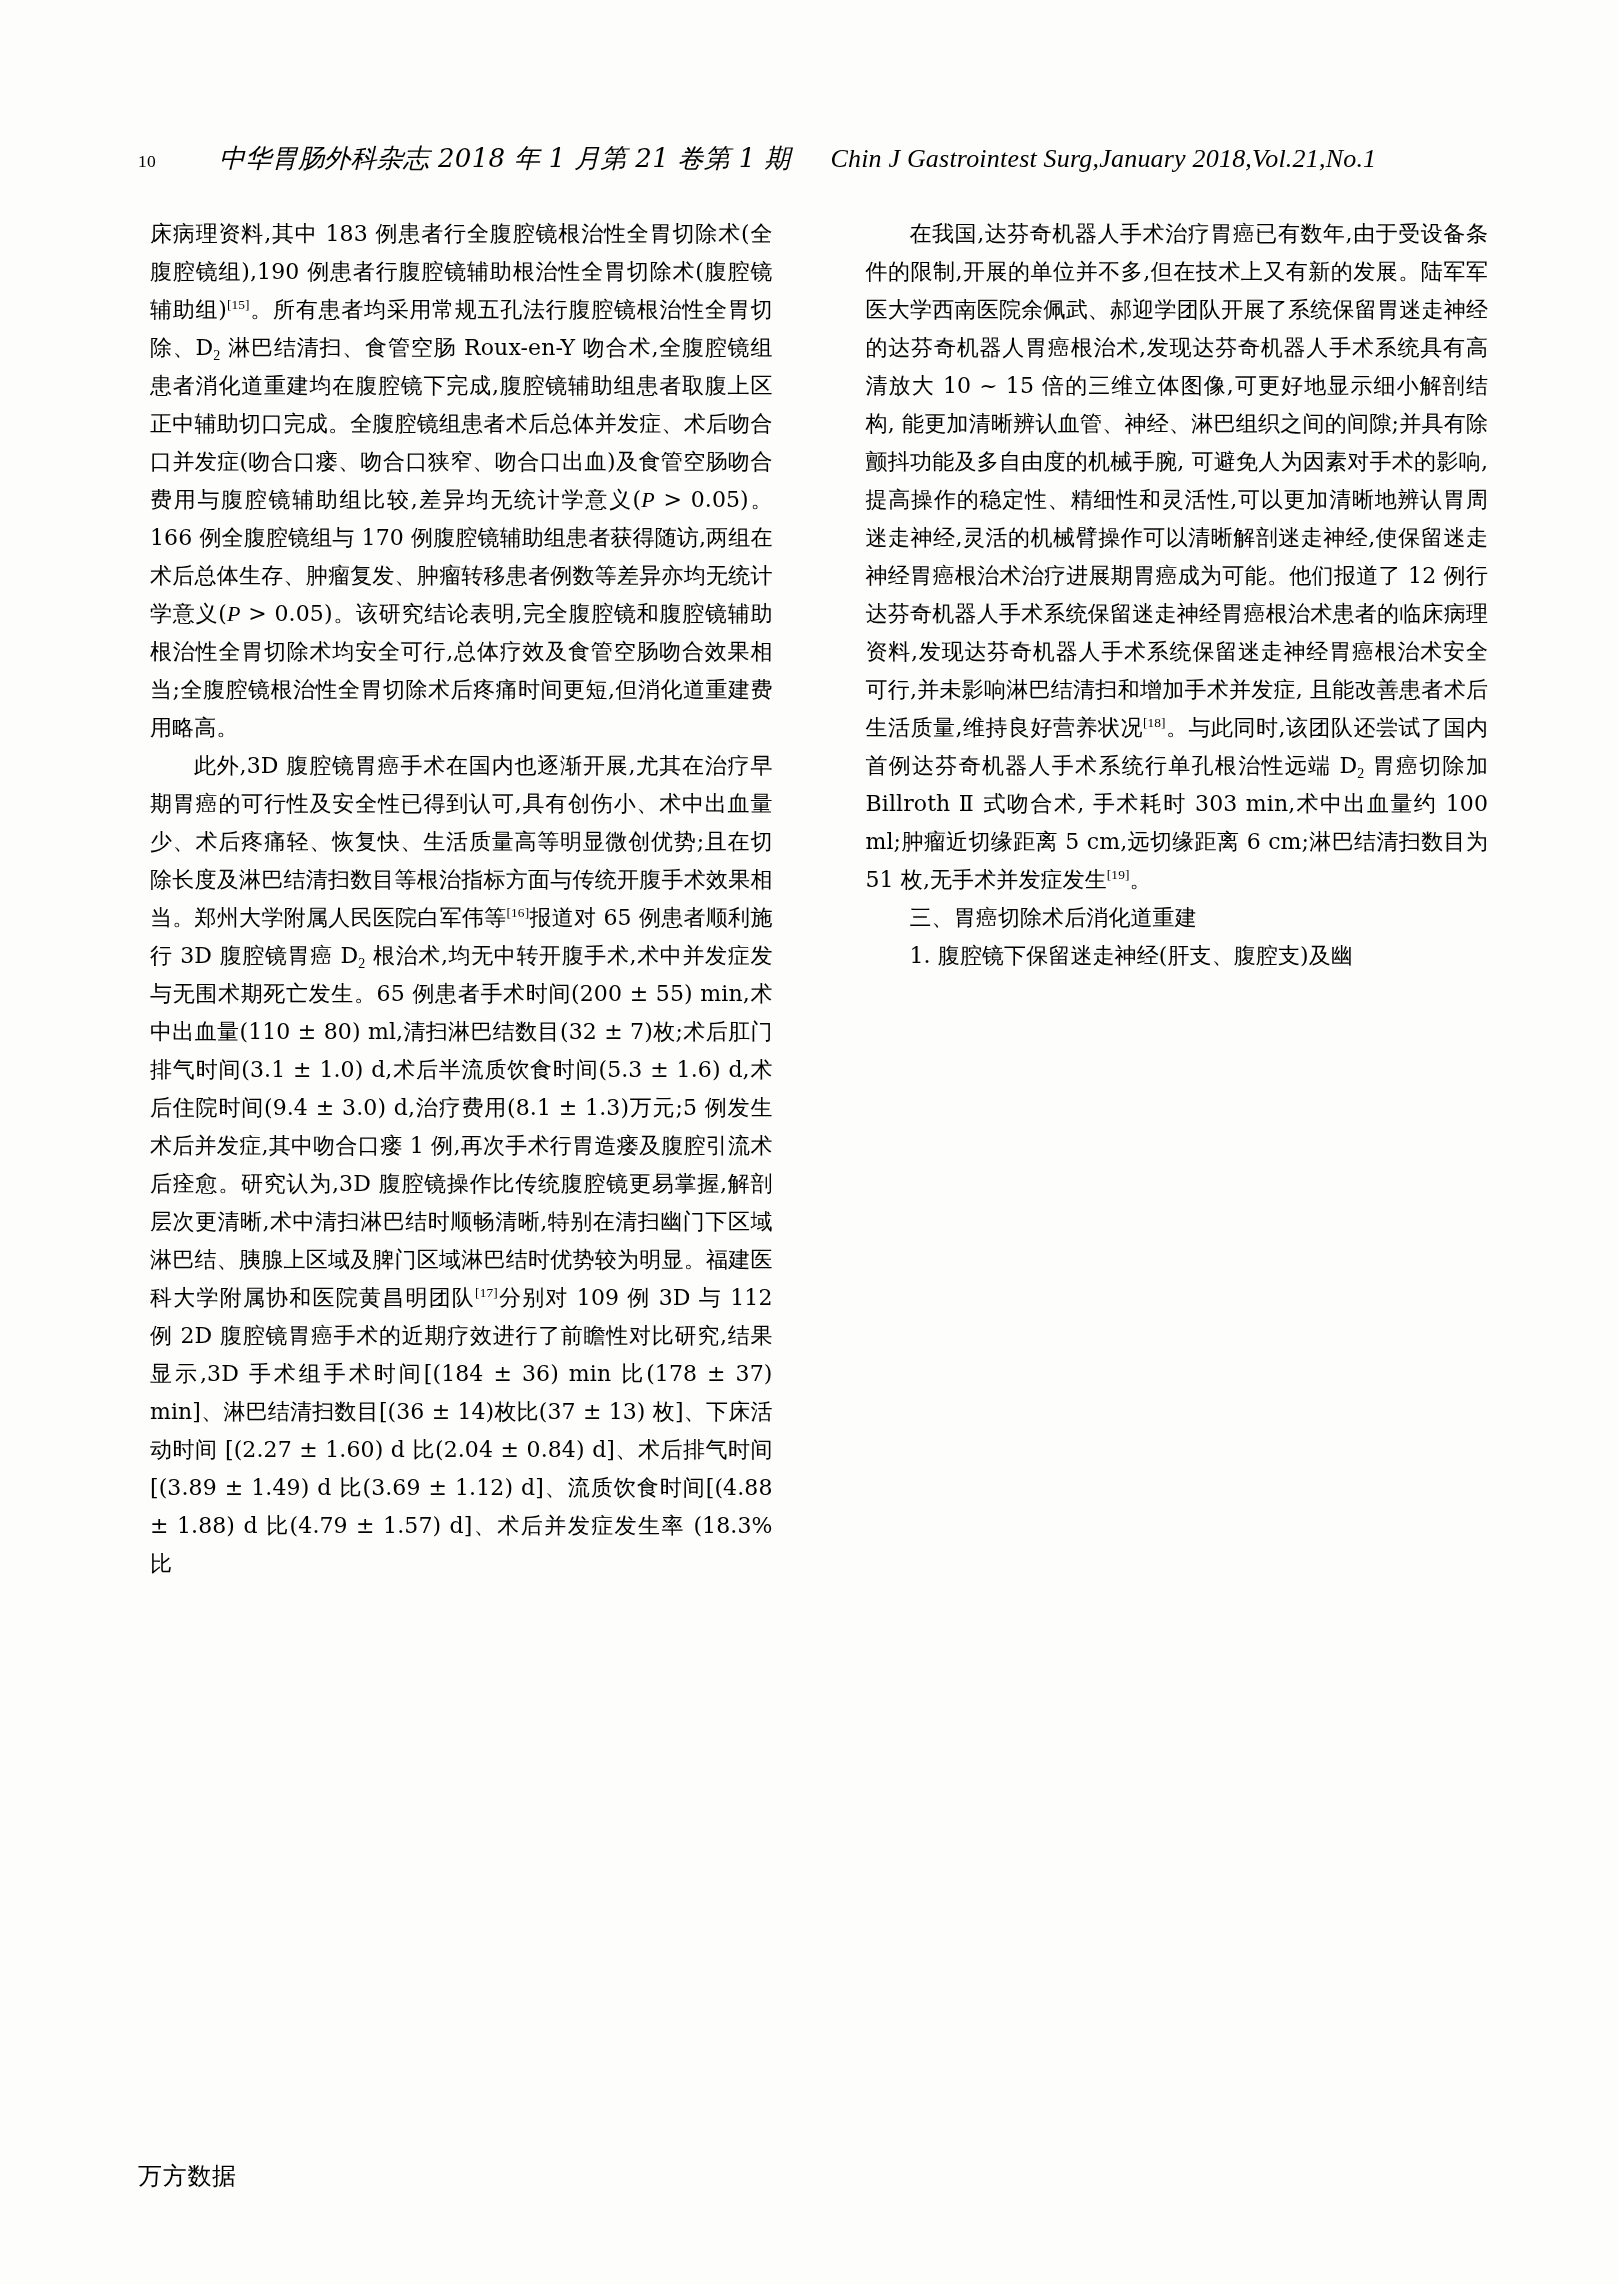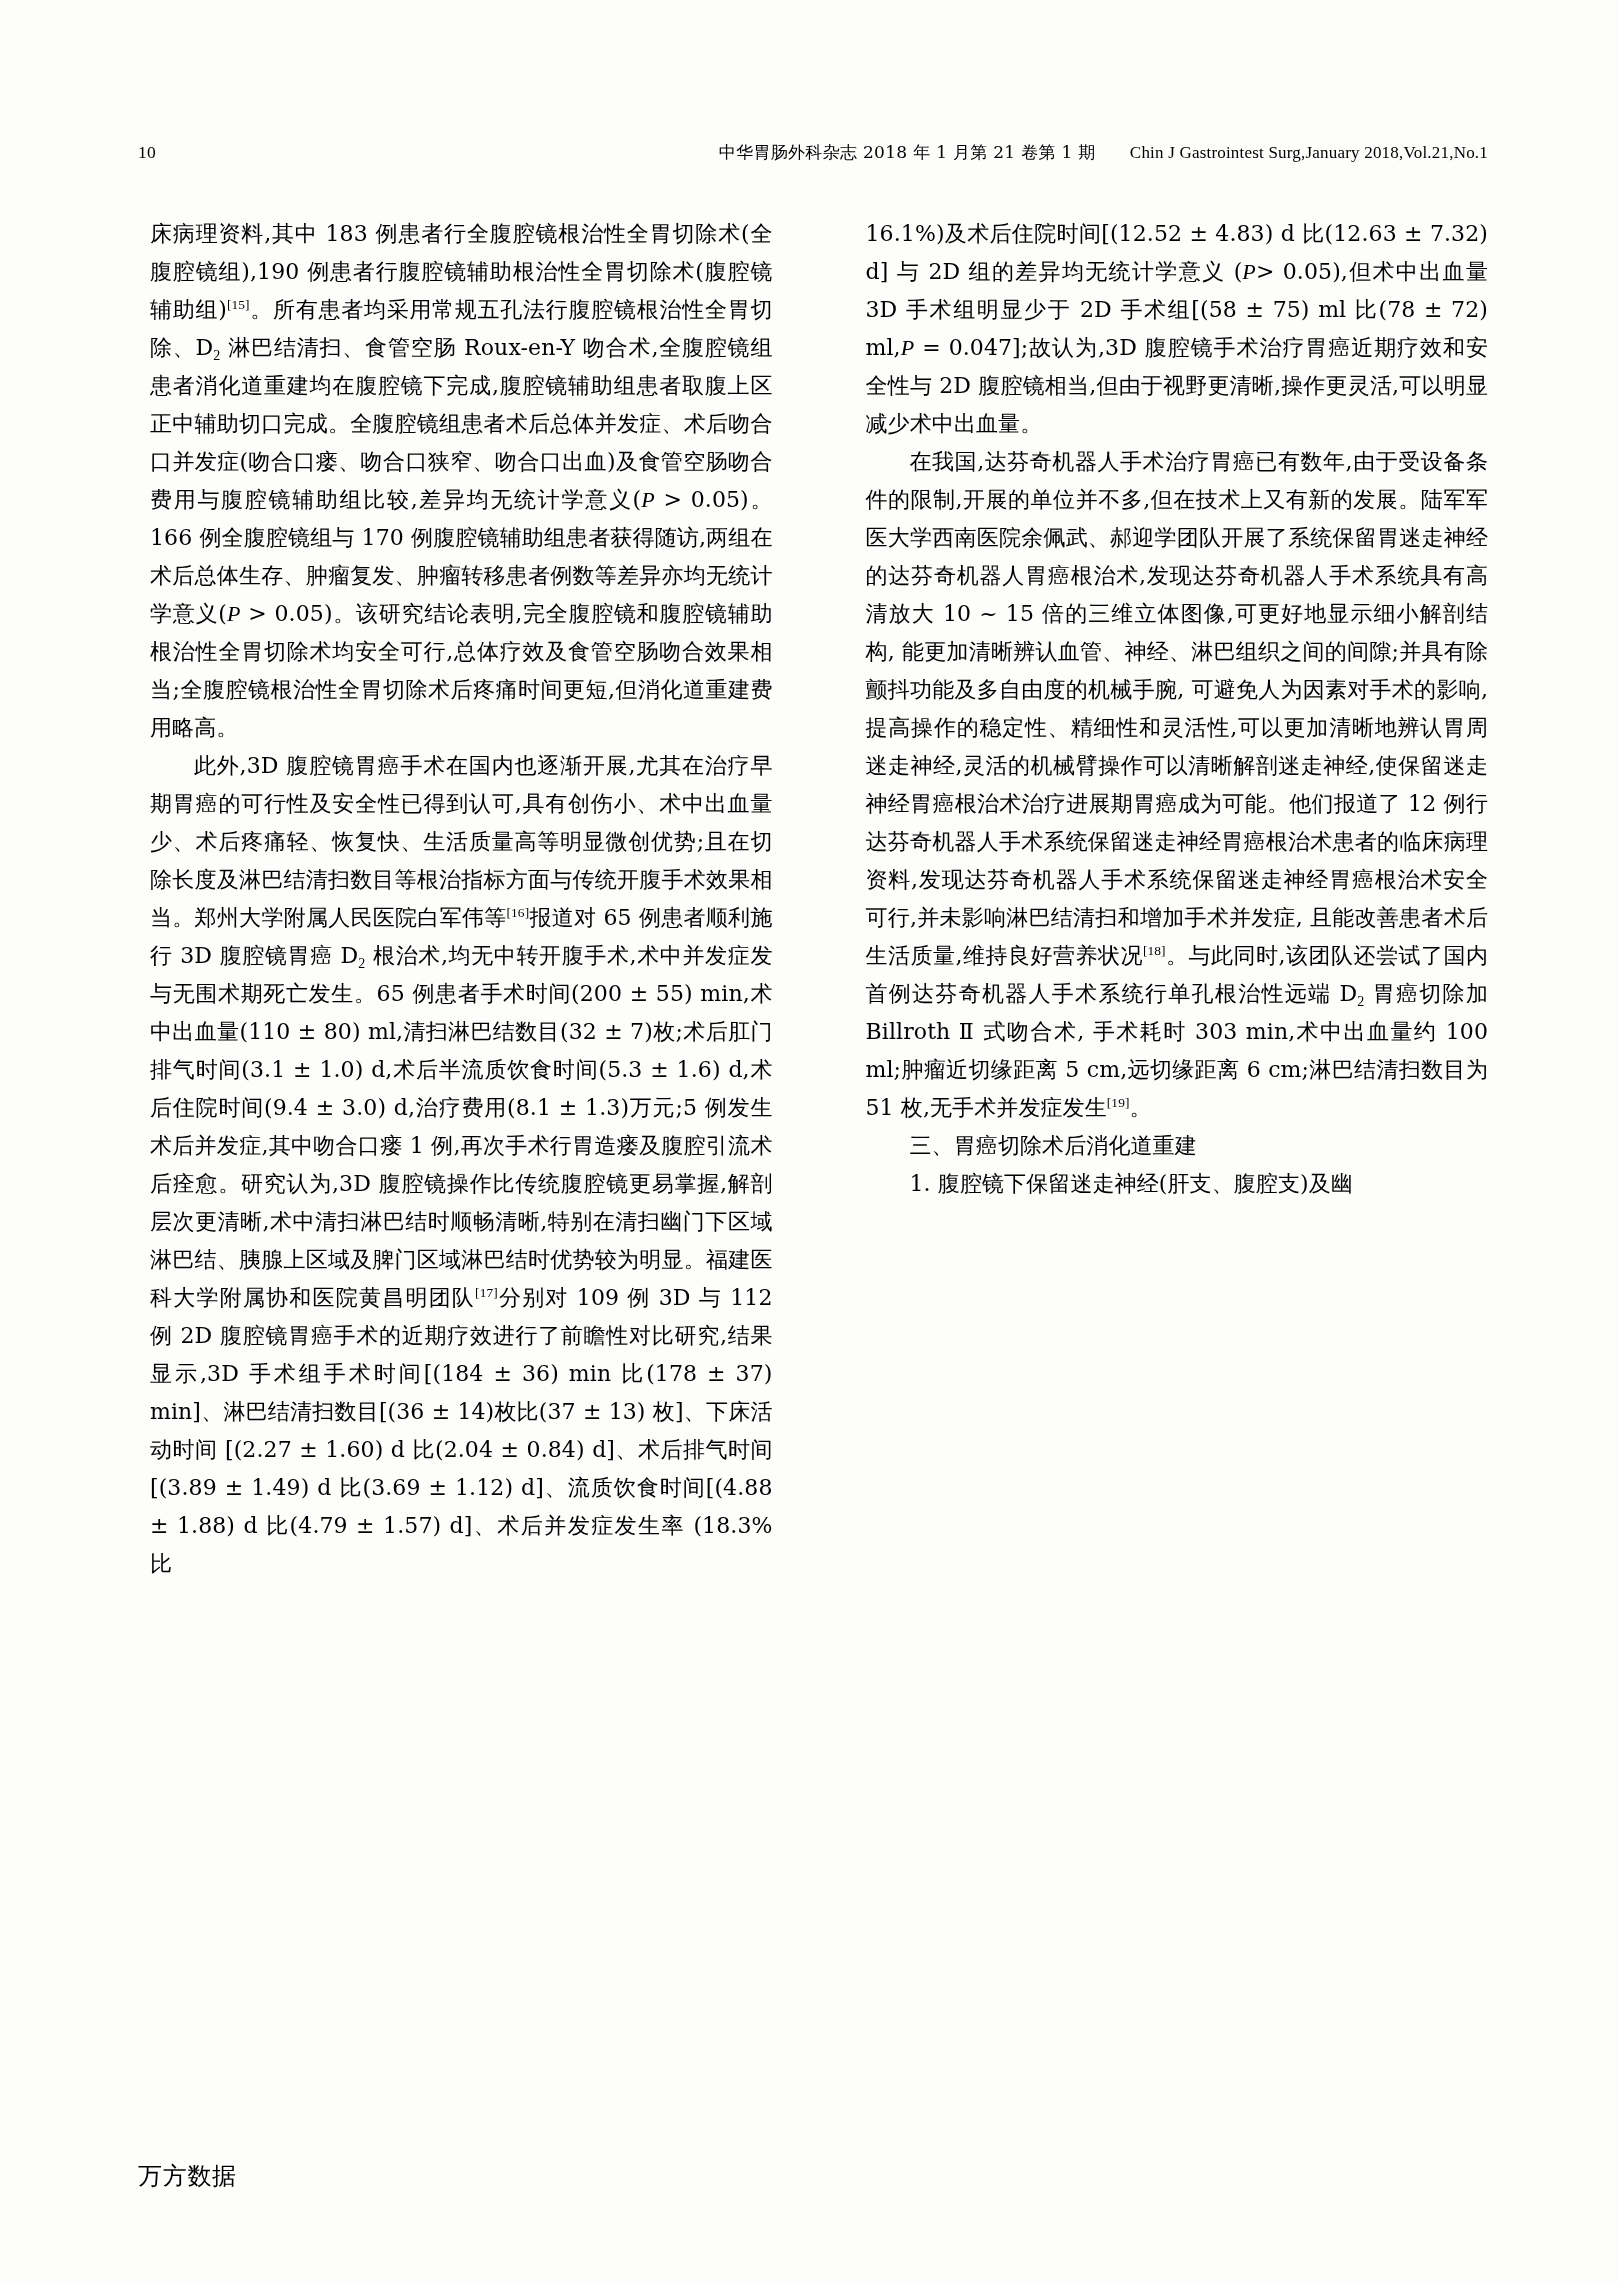--- a/index.html
+++ b/index.html
@@ -31,25 +31,26 @@
     align-items: baseline;
   }
   .page-number {
     font-size: 17.5px;
     font-family: "Liberation Serif", serif;
     letter-spacing: 0.3px;
     width: 81px;
   }
   .header-title {
     flex: 1;
-    text-align: right;
-    font-size: 17px;
+    text-align: left;
+    font-size: 26px;
     font-family: "DejaVu Serif", serif;
     letter-spacing: 0.2px;
     white-space: nowrap;
+    font-style: italic;
   }
   .header-title .cn { letter-spacing: 0.3px; }
   .header-title .en { font-family: "Liberation Serif", serif; }
 
   .columns {
     position: absolute;
     left: 138px;
     top: 215px;
     width: 1350px;
     display: flex;
@@ -106,21 +107,20 @@
   </div>
 
   <div class="columns">
 
     <div class="col">
       <p>床病理资料,其中 183 例患者行全腹腔镜根治性全胃切除术(全腹腔镜组),190 例患者行腹腔镜辅助根治性全胃切除术(腹腔镜辅助组)<sup>[15]</sup>。所有患者均采用常规五孔法行腹腔镜根治性全胃切除、D<sub>2</sub> 淋巴结清扫、食管空肠 Roux-en-Y 吻合术,全腹腔镜组患者消化道重建均在腹腔镜下完成,腹腔镜辅助组患者取腹上区正中辅助切口完成。全腹腔镜组患者术后总体并发症、术后吻合口并发症(吻合口瘘、吻合口狭窄、吻合口出血)及食管空肠吻合费用与腹腔镜辅助组比较,差异均无统计学意义(<span class="it">P</span> &gt; 0.05)。166 例全腹腔镜组与 170 例腹腔镜辅助组患者获得随访,两组在术后总体生存、肿瘤复发、肿瘤转移患者例数等差异亦均无统计学意义(<span class="it">P</span> &gt; 0.05)。该研究结论表明,完全腹腔镜和腹腔镜辅助根治性全胃切除术均安全可行,总体疗效及食管空肠吻合效果相当;全腹腔镜根治性全胃切除术后疼痛时间更短,但消化道重建费用略高。</p>
       <p class="indent">此外,3D 腹腔镜胃癌手术在国内也逐渐开展,尤其在治疗早期胃癌的可行性及安全性已得到认可,具有创伤小、术中出血量少、术后疼痛轻、恢复快、生活质量高等明显微创优势;且在切除长度及淋巴结清扫数目等根治指标方面与传统开腹手术效果相当。郑州大学附属人民医院白军伟等<sup>[16]</sup>报道对 65 例患者顺利施行 3D 腹腔镜胃癌 D<sub>2</sub> 根治术,均无中转开腹手术,术中并发症发与无围术期死亡发生。65 例患者手术时间(200 ± 55) min,术中出血量(110 ± 80) ml,清扫淋巴结数目(32 ± 7)枚;术后肛门排气时间(3.1 ± 1.0) d,术后半流质饮食时间(5.3 ± 1.6) d,术后住院时间(9.4 ± 3.0) d,治疗费用(8.1 ± 1.3)万元;5 例发生术后并发症,其中吻合口瘘 1 例,再次手术行胃造瘘及腹腔引流术后痊愈。研究认为,3D 腹腔镜操作比传统腹腔镜更易掌握,解剖层次更清晰,术中清扫淋巴结时顺畅清晰,特别在清扫幽门下区域淋巴结、胰腺上区域及脾门区域淋巴结时优势较为明显。福建医科大学附属协和医院黄昌明团队<sup>[17]</sup>分别对 109 例 3D 与 112 例 2D 腹腔镜胃癌手术的近期疗效进行了前瞻性对比研究,结果显示,3D 手术组手术时间[(184 ± 36) min 比(178 ± 37) min]、淋巴结清扫数目[(36 ± 14)枚比(37 ± 13) 枚]、下床活动时间 [(2.27 ± 1.60) d 比(2.04 ± 0.84) d]、术后排气时间[(3.89 ± 1.49) d 比(3.69 ± 1.12) d]、流质饮食时间[(4.88 ± 1.88) d 比(4.79 ± 1.57) d]、术后并发症发生率 (18.3% 比</p>
     </div>
 
     <div class="col">
-      <p>16.1%)及术后住院时间[(12.52 ± 4.83) d 比(12.63 ± 7.32) d] 与 2D 组的差异均无统计学意义 (<span class="it">P</span>&gt; 0.05),但术中出血量 3D 手术组明显少于 2D 手术组[(58 ± 75) ml 比(78 ± 72) ml,<span class="it">P</span> = 0.047];故认为,3D 腹腔镜手术治疗胃癌近期疗效和安全性与 2D 腹腔镜相当,但由于视野更清晰,操作更灵活,可以明显减少术中出血量。</p>
       <p class="indent">在我国,达芬奇机器人手术治疗胃癌已有数年,由于受设备条件的限制,开展的单位并不多,但在技术上又有新的发展。陆军军医大学西南医院余佩武、郝迎学团队开展了系统保留胃迷走神经的达芬奇机器人胃癌根治术,发现达芬奇机器人手术系统具有高清放大 10 ~ 15 倍的三维立体图像,可更好地显示细小解剖结构, 能更加清晰辨认血管、神经、淋巴组织之间的间隙;并具有除颤抖功能及多自由度的机械手腕, 可避免人为因素对手术的影响,提高操作的稳定性、精细性和灵活性,可以更加清晰地辨认胃周迷走神经,灵活的机械臂操作可以清晰解剖迷走神经,使保留迷走神经胃癌根治术治疗进展期胃癌成为可能。他们报道了 12 例行达芬奇机器人手术系统保留迷走神经胃癌根治术患者的临床病理资料,发现达芬奇机器人手术系统保留迷走神经胃癌根治术安全可行,并未影响淋巴结清扫和增加手术并发症, 且能改善患者术后生活质量,维持良好营养状况<sup>[18]</sup>。与此同时,该团队还尝试了国内首例达芬奇机器人手术系统行单孔根治性远端 D<sub>2</sub> 胃癌切除加 Billroth Ⅱ 式吻合术, 手术耗时 303 min,术中出血量约 100 ml;肿瘤近切缘距离 5 cm,远切缘距离 6 cm;淋巴结清扫数目为 51 枚,无手术并发症发生<sup>[19]</sup>。</p>
       <p class="indent">三、胃癌切除术后消化道重建</p>
       <p class="indent">1. 腹腔镜下保留迷走神经(肝支、腹腔支)及幽</p>
     </div>
 
   </div>
 
   <div class="footer">万方数据</div>
 
 </div>

